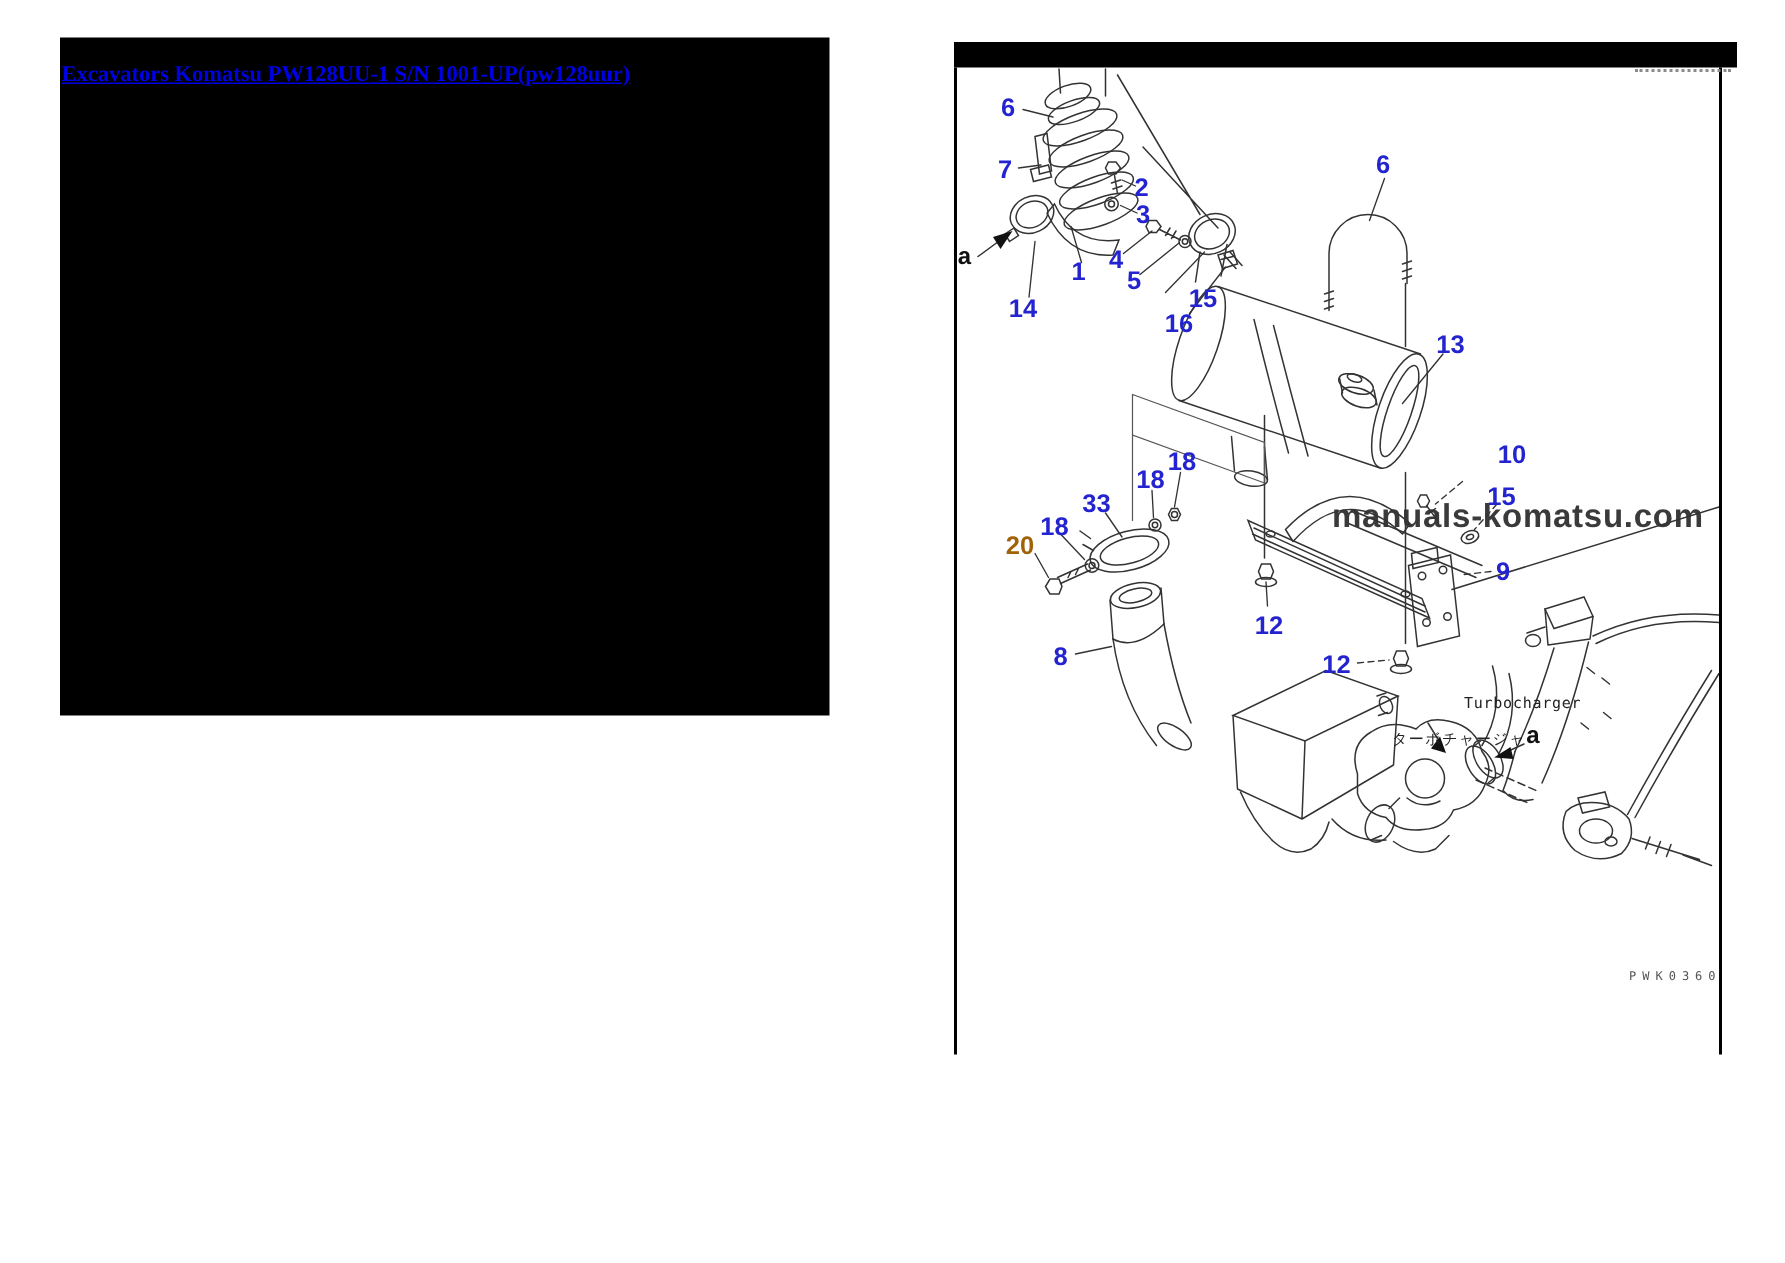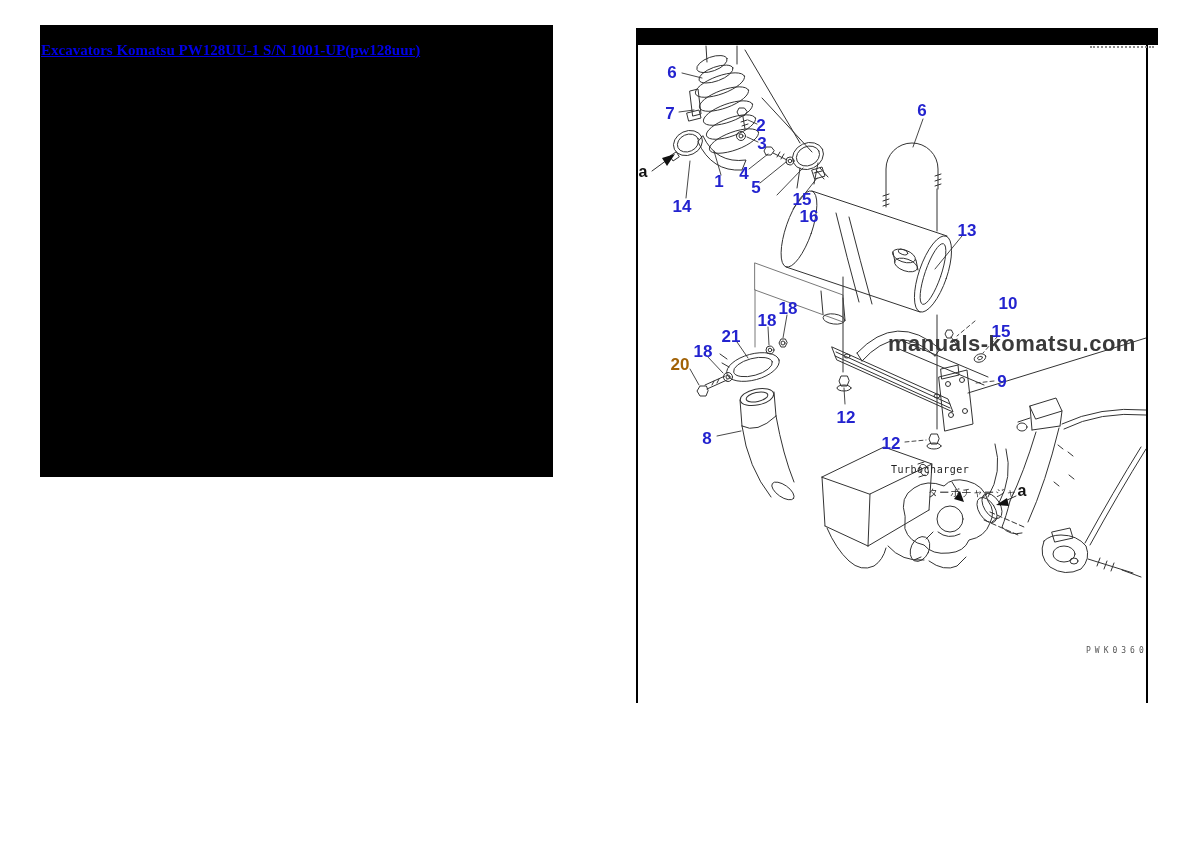--- a/index.html
+++ b/index.html
@@ -44,21 +44,21 @@
     white-space:nowrap;
   }
   svg.art{position:absolute;left:0;top:0;z-index:2;}
   svg.art *{vector-effect:non-scaling-stroke;}
   .lbl-jp{
     position:absolute;left:928px;top:450px;z-index:3;
     font-family:"DejaVu Sans Mono",monospace;
     font-size:10px;letter-spacing:1px;color:#222;white-space:nowrap;margin-top:36px;
   }
   .lbl-en{
-    position:absolute;left:891px;top:464px;z-index:3;
+    position:absolute;left:976px;top:464px;z-index:3;
     font-family:"DejaVu Sans Mono",monospace;
     font-size:10px;letter-spacing:.5px;color:#222;white-space:nowrap;
   }
   .drawing-code{
     position:absolute;left:1086px;top:646px;z-index:3;
     font-family:"DejaVu Sans Mono",monospace;
     font-size:8px;letter-spacing:4px;color:#555;white-space:nowrap;
   }
   .callout{
     position:absolute;transform:translate(-50%,-50%);z-index:6;
@@ -257,25 +257,25 @@
     <span class="callout" style="left: 672px; top: 72px; color: rgb(35, 35, 207);">6</span>
     <span class="callout" style="left: 670px; top: 113px; color: rgb(35, 35, 207);">7</span>
     <span class="callout" style="left: 761px; top: 125px; color: rgb(35, 35, 207);">2</span>
     <span class="callout" style="left: 762px; top: 143px; color: rgb(35, 35, 207);">3</span>
     <span class="callout" style="left: 922px; top: 110px; color: rgb(35, 35, 207);">6</span>
     <span class="callout" style="left: 744px; top: 173px; color: rgb(35, 35, 207);">4</span>
     <span class="callout" style="left: 719px; top: 181px; color: rgb(35, 35, 207);">1</span>
     <span class="callout" style="left: 756px; top: 187px; color: rgb(35, 35, 207);">5</span>
     <span class="callout" style="left: 802px; top: 199px; color: rgb(35, 35, 207);">15</span>
     <span class="callout" style="left: 682px; top: 206px; color: rgb(35, 35, 207);">14</span>
-    <span class="callout" style="left: 809px; top: 216px; color: rgb(35, 35, 207);">16</span>
+    <span class="callout" style="left: 786px; top: 216px; color: rgb(35, 35, 207);">16</span>
     <span class="callout" style="left: 967px; top: 230px; color: rgb(35, 35, 207);">13</span>
     <span class="callout" style="left: 788px; top: 308px; color: rgb(35, 35, 207);">18</span>
     <span class="callout" style="left: 767px; top: 320px; color: rgb(35, 35, 207);">18</span>
-    <span class="callout" style="left: 731px; top: 336px; color: rgb(35, 35, 207);">21</span>
+    <span class="callout" style="left: 731px; top: 336px; color: rgb(35, 35, 207);">33</span>
     <span class="callout" style="left: 703px; top: 351px; color: rgb(35, 35, 207);">18</span>
     <span class="callout" style="left: 680px; top: 364px; color: #a16207;">20</span>
     <span class="callout" style="left: 980px; top: 303px; color: rgb(35, 35, 207); margin-left: 28px;">10</span>
     <span class="callout" style="left: 1001px; top: 331px; color: rgb(35, 35, 207);">15</span>
     <span class="callout" style="left: 1002px; top: 381px; color: rgb(35, 35, 207);">9</span>
     <span class="callout" style="left: 846px; top: 417px; color: rgb(35, 35, 207);">12</span>
     <span class="callout" style="left: 891px; top: 443px; color: rgb(35, 35, 207);">12</span>
     <span class="callout" style="left: 707px; top: 438px; color: rgb(35, 35, 207);">8</span>
     <span class="ref-label" style="left: 643px; top: 172px; color: rgb(17, 17, 17);">a</span>
     <span class="ref-label" style="left: 1022px; top: 491px; color: rgb(17, 17, 17);">a</span>

